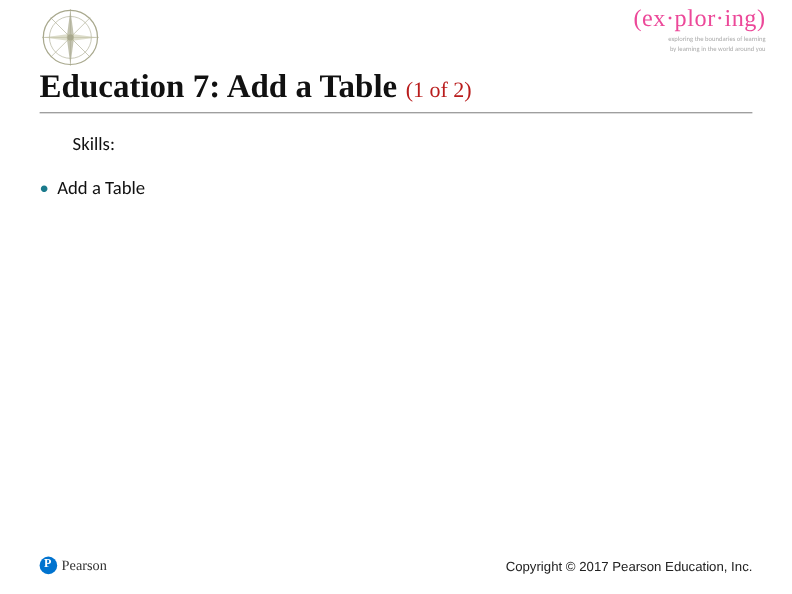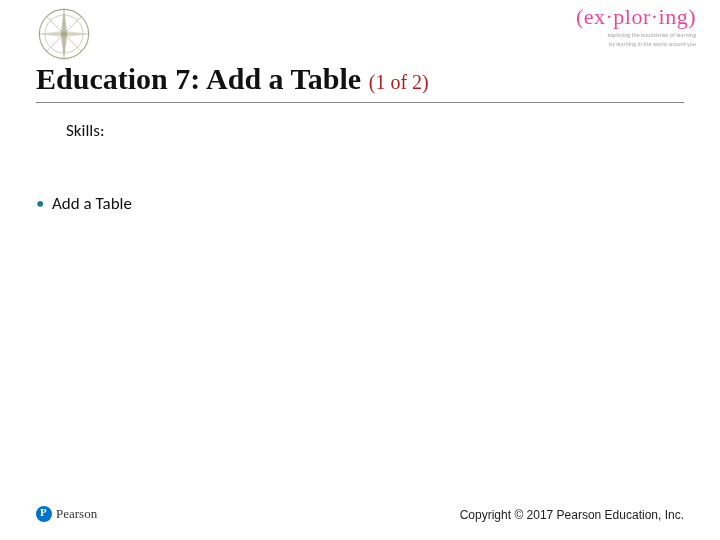--- a/index.html
+++ b/index.html
@@ -7,21 +7,21 @@
   .slide { position: relative; width: 720px; height: 540px; }
   .compass-icon { position: absolute; top: 6px; left: 36px; width: 56px; height: 56px; opacity: 0.85; }
   .brand-logo { position: absolute; top: 4px; right: 24px; text-align: right; color: #999; }
   .brand-logo .main { font-family: Georgia, 'Times New Roman', serif; font-size: 22px; letter-spacing: 0.5px; color: #ec4899; }
   .brand-logo .sub { font-size: 6px; color: #aaa; line-height: 1.2; margin-top: 2px; }
   .title-block { position: absolute; top: 62px; left: 36px; right: 36px; }
   .title { font-family: 'Times New Roman', Georgia, serif; font-weight: bold; font-size: 30px; color: #111; display: inline; }
   .title-sub { font-family: 'Times New Roman', Georgia, serif; font-size: 20px; color: #b91c1c; display: inline; margin-left: 4px; }
   .rule { position: absolute; top: 102px; left: 36px; right: 36px; height: 1px; background: #888; }
   .skills-label { position: absolute; top: 120px; left: 36px; font-weight: normal; font-size: 17px; color: #111; margin-left: 30px; }
-  .bullets { position: absolute; top: 160px; left: 36px; list-style: none; margin-top: 33px; }
+  .bullets { position: absolute; top: 160px; left: 36px; list-style: none; }
   .bullets li { font-size: 17px; color: #111; padding-left: 16px; position: relative; }
   .bullets li::before { content: "•"; position: absolute; left: 0; top: 0; color: #1a7a8c; font-size: 17px; }
   .footer { position: absolute; bottom: 18px; left: 36px; right: 36px; display: flex; justify-content: space-between; align-items: flex-end; }
   .pearson-logo { display: flex; align-items: center; gap: 4px; margin-top: 38px; }
   .pearson-mark { width: 16px; height: 16px; border-radius: 50%; background: #0073cf; position: relative; }
   .pearson-mark::after { content: "P"; position: absolute; left: 4px; top: 0px; font-size: 11px; font-weight: bold; color: #fff; font-family: Georgia, serif; }
   .pearson-text { font-family: Georgia, 'Times New Roman', serif; font-size: 13px; color: #333; }
   .copyright { font-size: 12px; color: #222; font-family: Arial, sans-serif; margin-top: 36px; }
 </style>
 </head>

